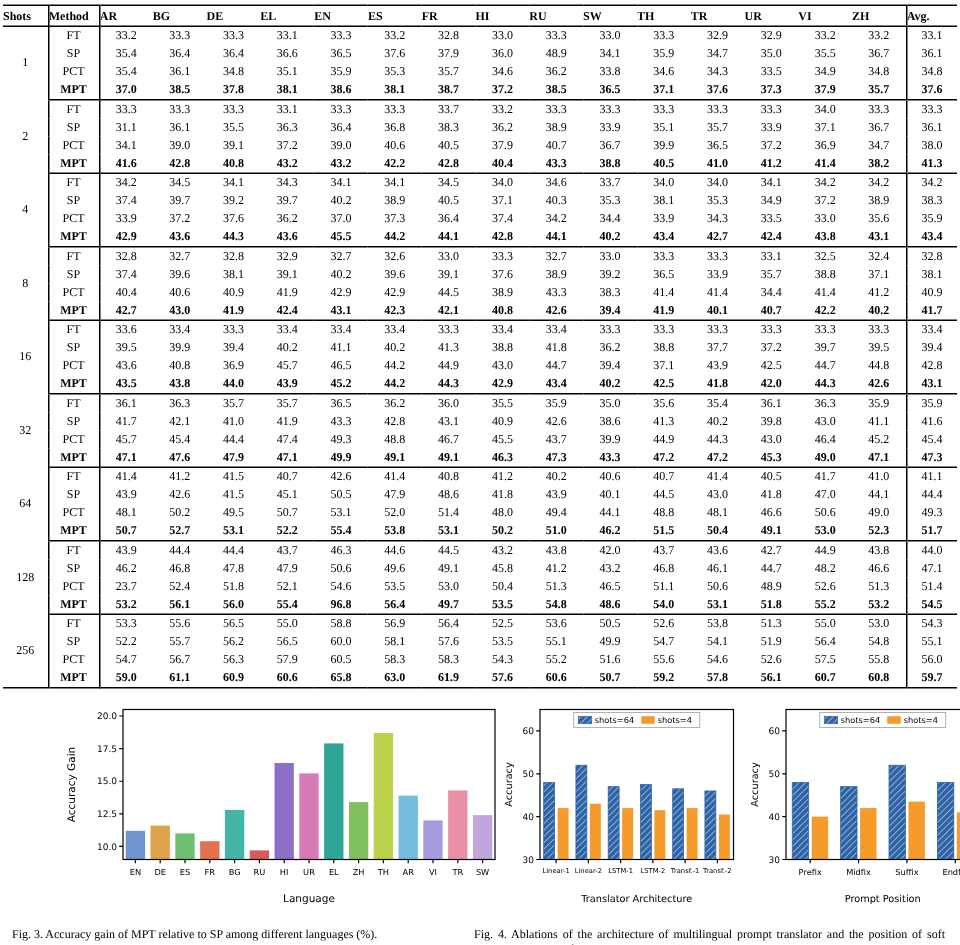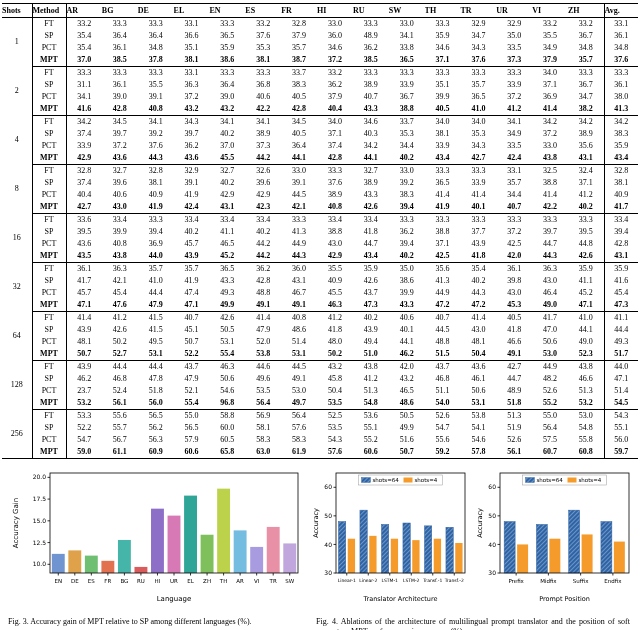--- a/index.html
+++ b/index.html
@@ -16,21 +16,21 @@
   table.results td { text-align:center; height:12px; line-height:12px;
     white-space:nowrap; overflow:hidden; }
   .col-shots { border-right:1px solid #000; }
   .col-method { border-right:1px solid #000; }
   .col-avg { border-left:1px solid #000; }
   tr.group-end td { border-bottom:1px solid #000; }
   tr.row-mpt td { font-weight:bold; }
 
   
   .figures-row { display:flex; justify-content:space-between;
-    padding:8px 8px 0 10px; }
+    padding:8px 8px 0 10px;margin-left:32px; }
   .fig3-box { width:296px; }
   .fig4-box { width:322px; display:flex; gap:6px; }
   svg text { font-family:"DejaVu Sans", sans-serif; fill:#000; }
 
   
   .captions-row { display:flex; justify-content:space-between;
     padding:10px 10px 0 8px; }
   .caption { font-size:8px; line-height:10px; text-align:justify; }
   .caption.left { width:298px; }
   .caption.right { width:314px; }

